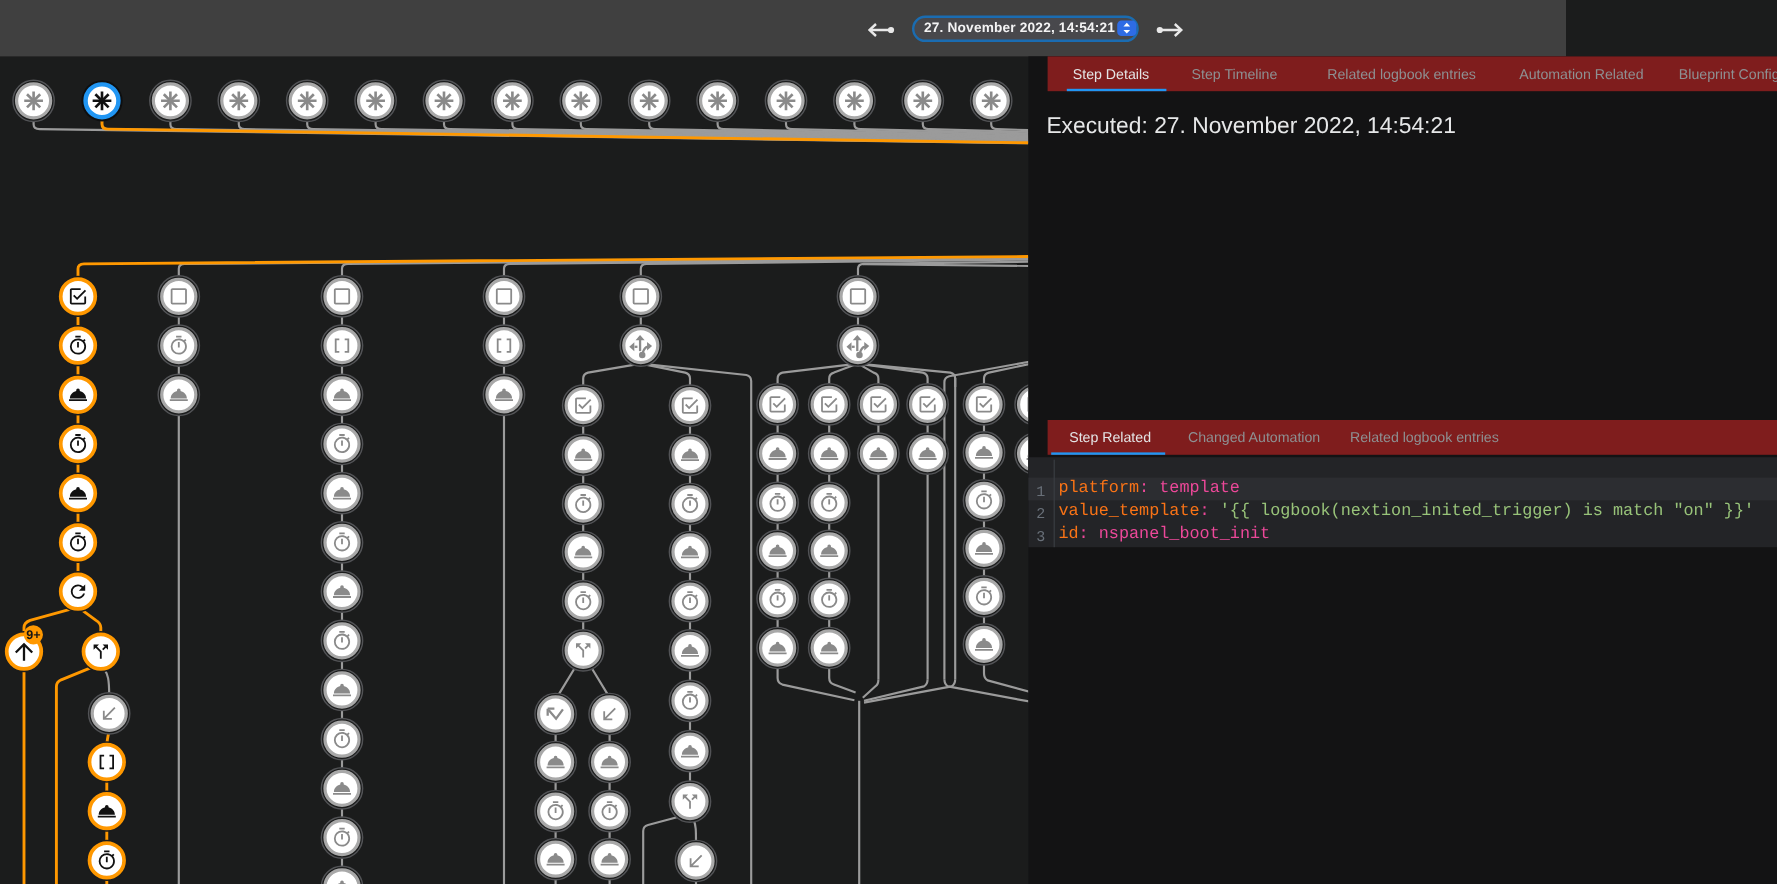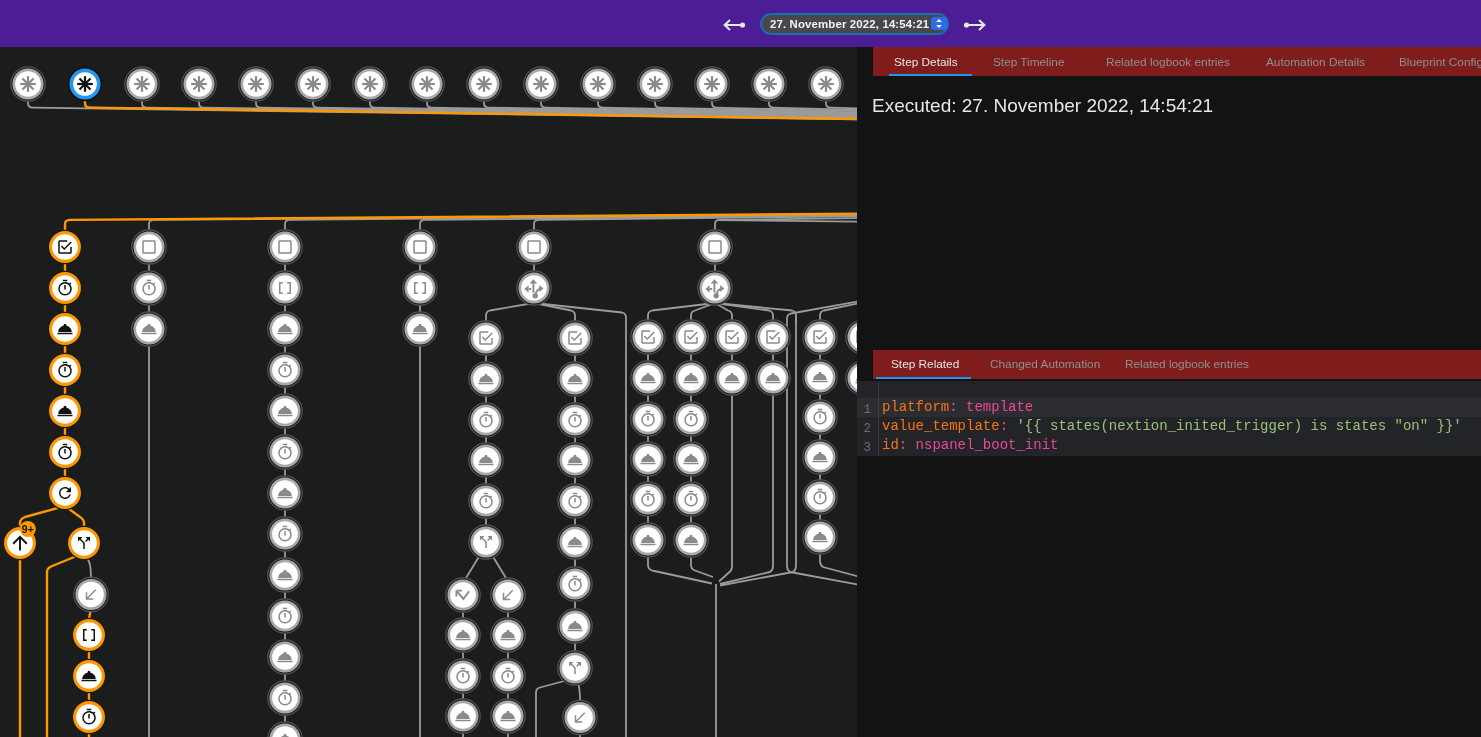--- a/index.html
+++ b/index.html
@@ -1,15 +1,15 @@
 <!DOCTYPE html>
 <html><head><meta charset="utf-8"><style>
 *{box-sizing:border-box;margin:0;padding:0}
 body{width:1481px;height:737px;overflow:hidden;position:relative;background:#1b1c1c;font-family:"Liberation Sans",sans-serif}
-#toolbar{position:absolute;left:0;top:0;width:1481px;height:47px;background:#4c1d95}
+#toolbar{position:absolute;left:0;top:0;width:1305px;height:47px;background:#404040}
 #panel{position:absolute;left:857px;top:47px;width:624px;height:690px;background:#131314}
 .tabbar{position:absolute;left:16px;width:624px;height:29px;background:#7f1d1d}
 .tab{position:absolute;top:7.5px;font-size:11.8px;color:#8e9092;white-space:nowrap}
 .tab.sel{color:#e4e5e6}
 .underline{position:absolute;height:2.2px;background:#2196f3}
 #code{position:absolute;left:0;top:333.5px;width:624px;height:75px;background:#232427;font-family:"Liberation Mono",monospace;font-size:14px;line-height:19px}
 .cl{position:absolute;left:0;width:624px;height:19px;white-space:pre}
 .gut{position:absolute;left:3px;width:11px;text-align:right;color:#697079;font-size:12.5px;top:2.5px}
 .gutline{position:absolute;left:21px;top:2px;width:1px;height:73px;background:#3a3d42}
 .key{color:#f97316}.str{color:#98c379}.pln{color:#ec4899}
@@ -707,29 +707,29 @@
       <circle r="17.2" fill="#1b1c1c" stroke="#525356" stroke-width="1.2"></circle>
       <circle r="14.2" fill="#fff" stroke="#a8a8a8" stroke-width="2.7"></circle>
       <path transform="translate(-9.00,-9.00) scale(0.75)" d="M12,5A2,2 0 0,1 14,7C14,7.24 13.96,7.47 13.88,7.69C17.95,8.5 21,11.91 21,16H3C3,11.91 6.05,8.5 10.12,7.69C10.04,7.47 10,7.24 10,7A2,2 0 0,1 12,5M22,19H2V17H22V19Z" fill="#8a8a8a"></path>
     </g>
   </svg>
 <div id="panel">
   <div class="tabbar" style="top:0">
     <div class="tab sel" style="left:21px">Step Details</div>
     <div class="tab" style="left:120px">Step Timeline</div>
     <div class="tab" style="left:233px">Related logbook entries</div>
-    <div class="tab" style="left:393px">Automation Details</div>
+    <div class="tab" style="left:393px">Automation Related</div>
     <div class="tab" style="left:526px">Blueprint Config</div>
     <div class="underline" style="left:16px;top:27px;width:83px"></div>
   </div>
   <div style="position:absolute;left:15px;top:48px;font-size:19px;color:#e6e7e8">Executed: 27. November 2022, 14:54:21</div>
   <div class="tabbar" style="top:302.5px">
     <div class="tab sel" style="left:18px">Step Related</div>
     <div class="tab" style="left:117px">Changed Automation</div>
     <div class="tab" style="left:252px">Related logbook entries</div>
     <div class="underline" style="left:3px;top:27.3px;width:95px"></div>
   </div>
   <div id="code">
     <div class="cl" style="top:17.5px;background:#2c2d31"><span class="gut">1</span><span style="position:absolute;left:25px"><span class="key">platform</span><span class="pln">: template</span></span></div>
-    <div class="cl" style="top:36.5px"><span class="gut">2</span><span style="position:absolute;left:25px"><span class="key">value_template</span><span class="pln">: </span><span class="str">'{{ states(nextion_inited_trigger) is states "on" }}'</span></span></div>
+    <div class="cl" style="top:36.5px"><span class="gut">2</span><span style="position:absolute;left:25px"><span class="key">value_template</span><span class="pln">: </span><span class="str">'{{ logbook(nextion_inited_trigger) is match "on" }}'</span></span></div>
     <div class="cl" style="top:55.5px"><span class="gut">3</span><span style="position:absolute;left:25px"><span class="key">id</span><span class="pln">: nspanel_boot_init</span></span></div>
     <div class="gutline"></div>
   </div>
 </div>
 </body></html>

